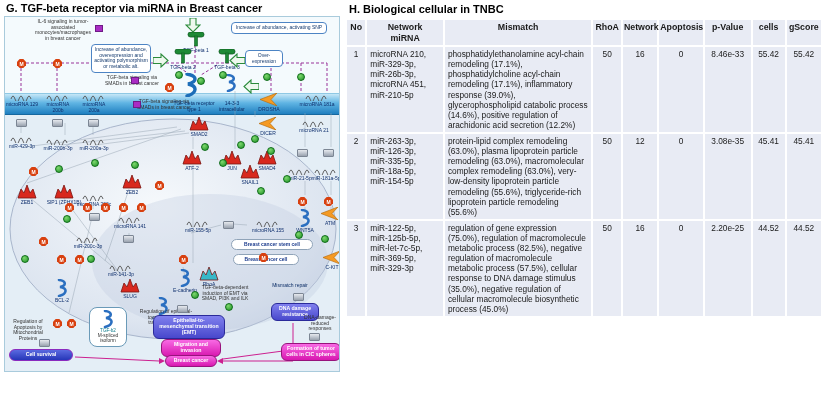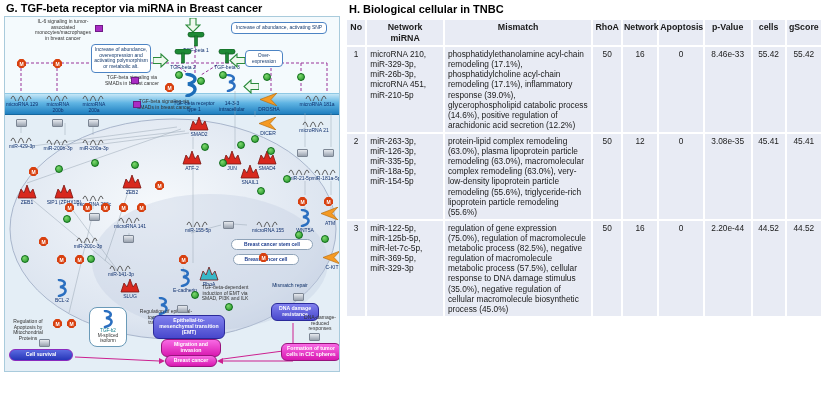--- a/index.html
+++ b/index.html
@@ -670,19 +670,19 @@
           <td class="c">3</td>
           <td class="l pre">miR-122-5p,
 miR-125b-5p,
 miR-let-7c-5p,
 miR-369-5p,
 miR-329-3p</td>
           <td class="l">regulation of gene expression (75.0%), regulation of macromolecule metabolic process (82.5%), negative regulation of macromolecule metabolic process (57.5%), cellular response to DNA damage stimulus (35.0%), negative regulation of cellular macromolecule biosynthetic process (45.0%)</td>
           <td class="c">50</td>
           <td class="c">16</td>
           <td class="c">0</td>
-          <td class="c">2.20e-44</td>
+          <td class="c">2.20e-25</td>
           <td class="c">44.52</td>
           <td class="c">44.52</td>
         </tr>
       </tbody>
   </table>
 </div>
 
 </body></html>

